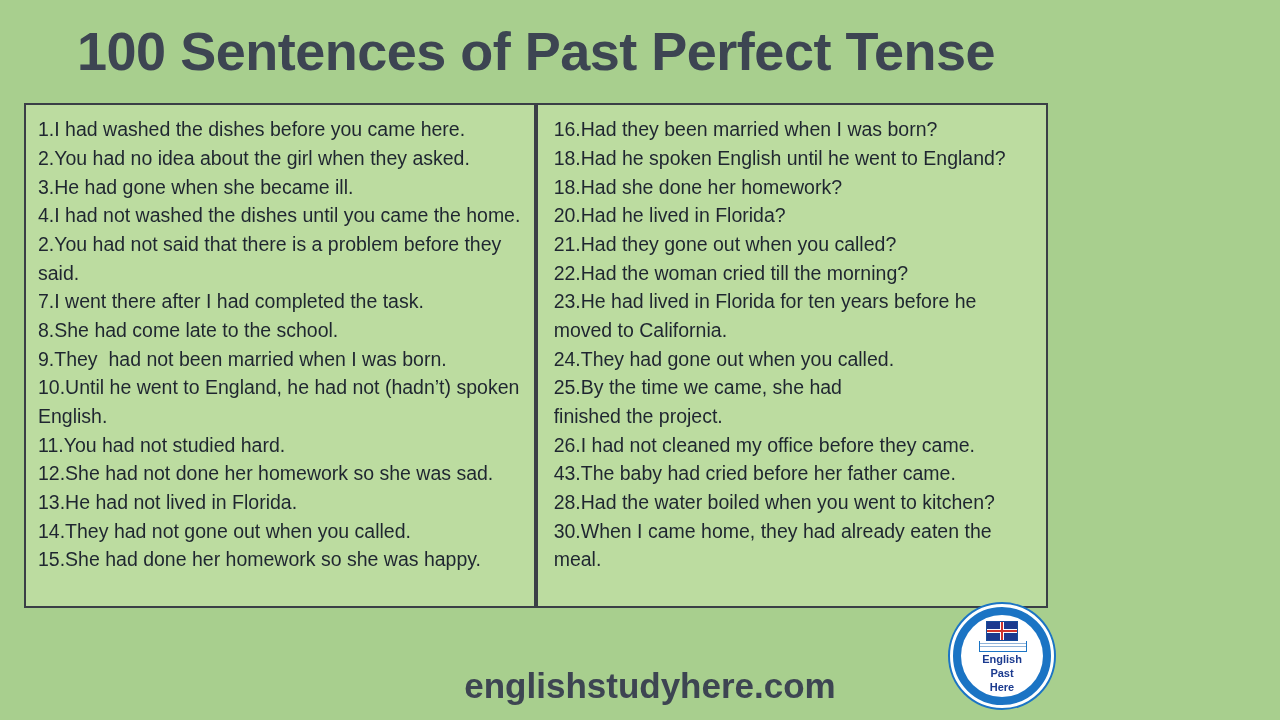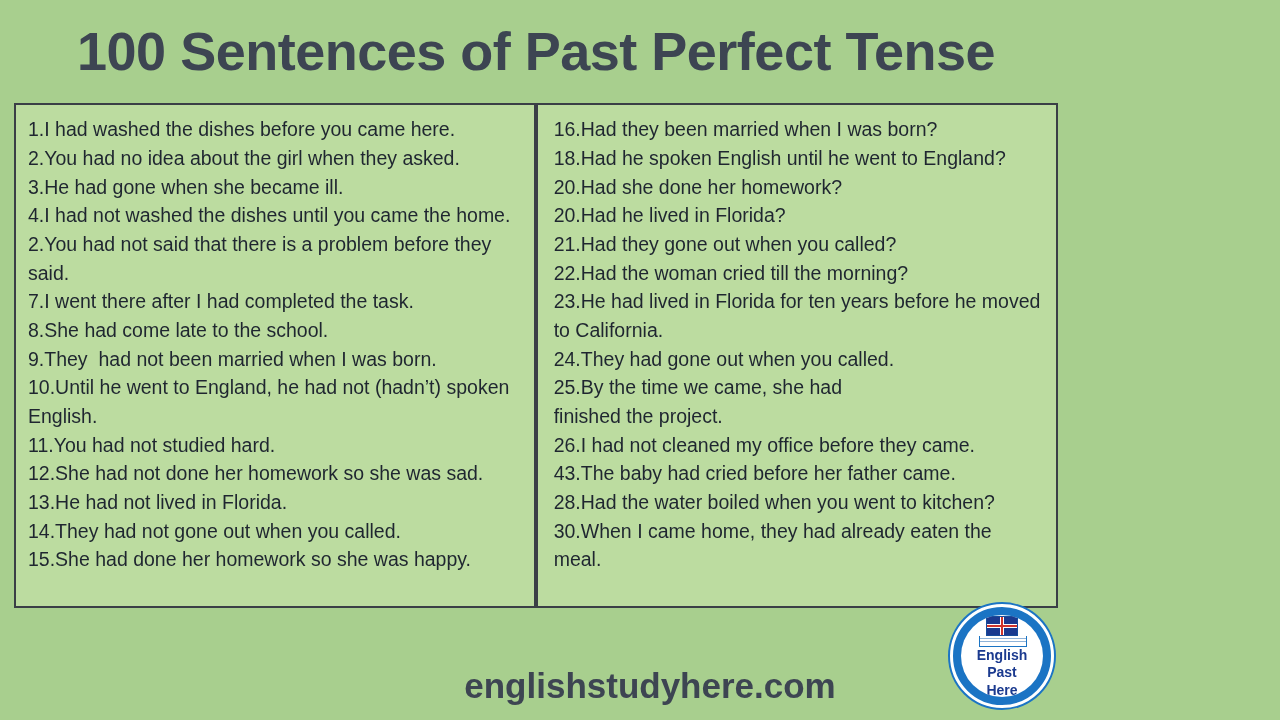--- a/index.html
+++ b/index.html
@@ -25,21 +25,21 @@
     font-size: 54px;
     font-weight: bold;
     color: #3d4552;
     letter-spacing: -0.5px;
     padding-top: 22px;
     line-height: 1.1;
   }
   .columns {
     display: flex;
     justify-content: space-between;
-    padding: 0 14px;
+    padding: 0 24px;
     margin-top: 22px;
     box-sizing: border-box;
   }
   .col {
     width: 618px;
     border: 2px solid #3a3f46;
     background: #bcdca0;
     box-sizing: border-box;
     padding: 10px 12px 12px 12px;
     min-height: 505px;
@@ -138,21 +138,21 @@
   }
   .badge-pages {
     width: 46px;
     height: 10px;
     background: linear-gradient(#ffffff 0 2px, #8fb3d9 2px 3px, #ffffff 3px 5px, #8fb3d9 5px 6px, #ffffff 6px 10px);
     border: 1px solid #1b74c4;
     border-top: none;
     margin: 0 auto;
   }
   .badge-text {
-    font-size: 14px;
+    font-size: 11px;
     font-weight: bold;
     color: #1b3a8f;
     text-align: center;
     line-height: 1.1;
     margin-top: 2px;
   }
 </style>
 </head>
 <body>
 
@@ -175,21 +175,21 @@
       <div class="line">11.You had not studied hard.</div>
       <div class="line">12.She had not done her homework so she was sad.</div>
       <div class="line">13.He had not lived in Florida.</div>
       <div class="line">14.They had not gone out when you called.</div>
       <div class="line">15.She had done her homework so she was happy.</div>
     </div>
 
     <div class="col right">
       <div class="line">16.Had they been married when I was born?</div>
       <div class="line">18.Had he spoken English until he went to England?</div>
-      <div class="line">20.Had she done her homework?</div>
+      <div class="line">18.Had she done her homework?</div>
       <div class="line">20.Had he lived in Florida?</div>
       <div class="line">21.Had they gone out when you called?</div>
       <div class="line">22.Had the woman cried till the morning?</div>
       <div class="line">23.He had lived in Florida for ten years before he moved to California.</div>
       <div class="line">24.They had gone out when you called.</div>
       <div class="line">25.By the time we came, she had
 finished the project.</div>
       <div class="line">26.I had not cleaned my office before they came.</div>
       <div class="line">43.The baby had cried before her father came.</div>
       <div class="line">28.Had the water boiled when you went to kitchen?</div>

